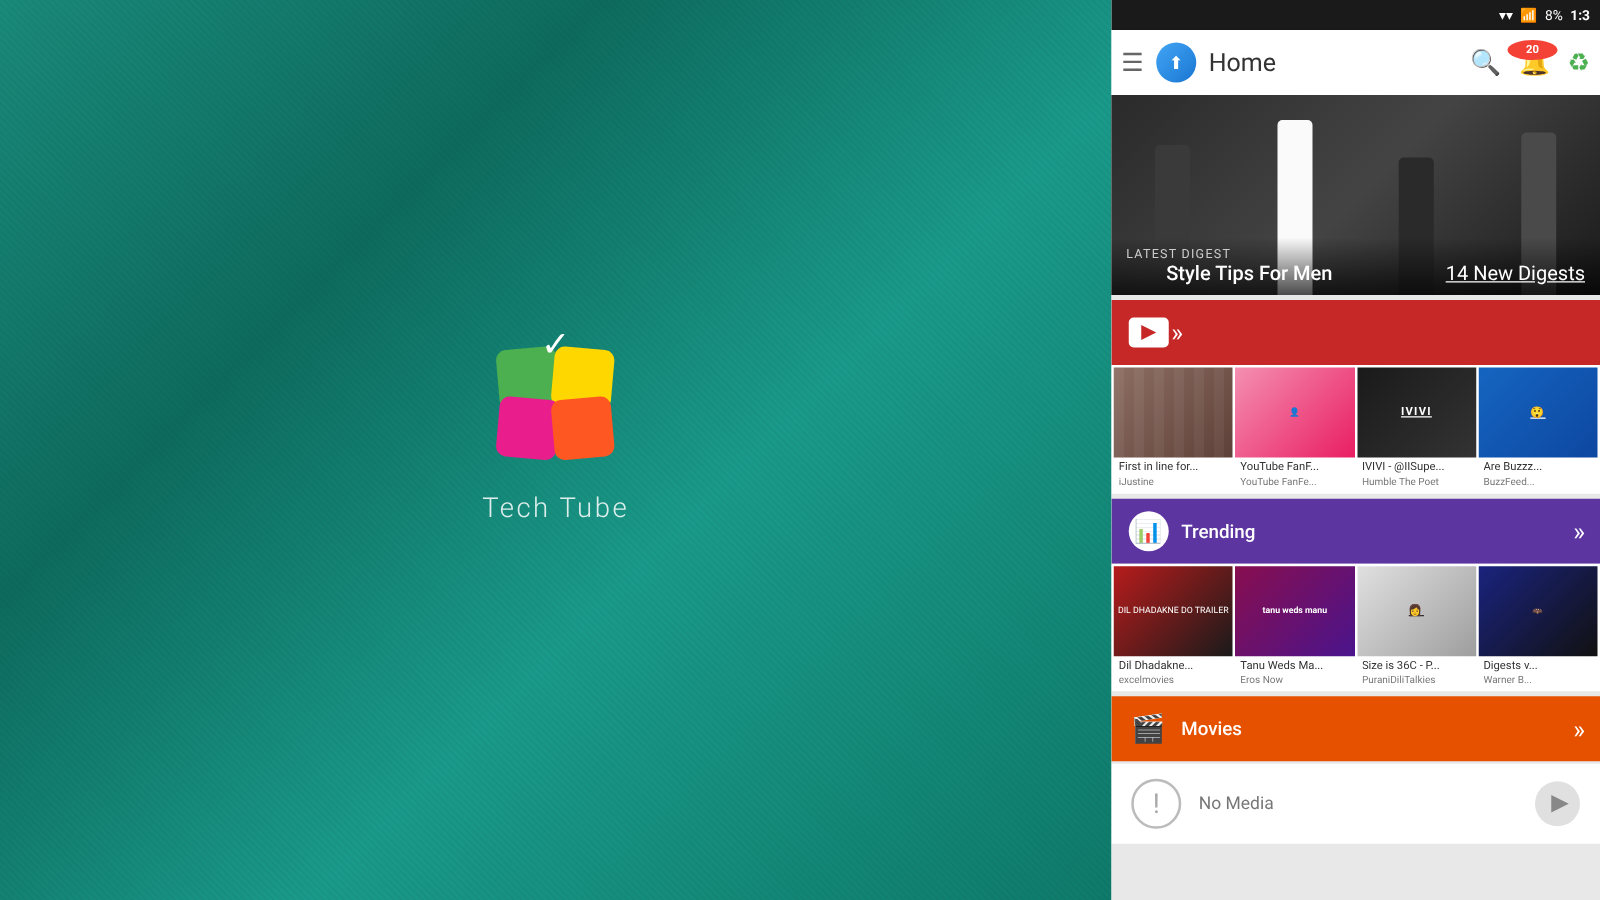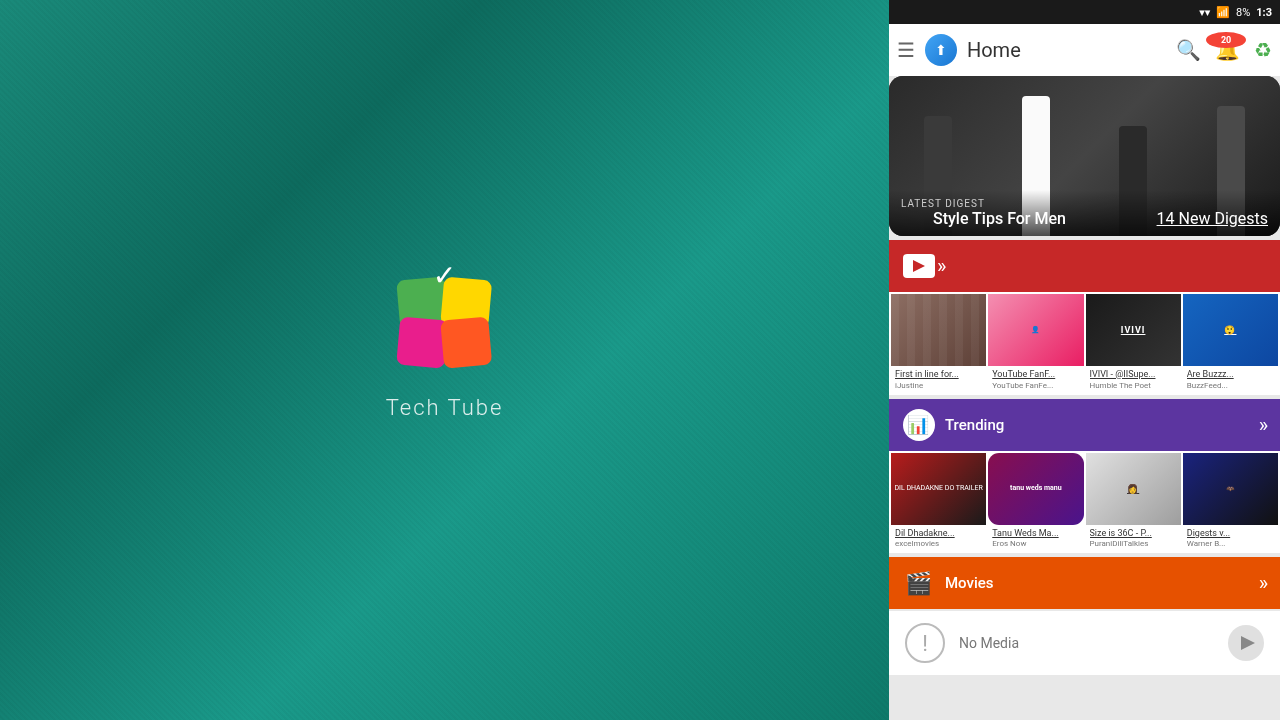--- a/index.html
+++ b/index.html
@@ -212,21 +212,20 @@
     .content-area::-webkit-scrollbar-thumb { background: #aaa; border-radius: 3px; }
 
     
     .featured-banner {
       width: 100%;
       height: 160px;
       position: relative;
       overflow: hidden;
       background: #222;
       flex-shrink: 0;
-      border-radius: 14px;
     }
 
     .fashion-figures {
       display: flex;
       width: 100%;
       height: 100%;
       background: linear-gradient(135deg, #2a2a2a 0%, #444 50%, #1a1a1a 100%);
       position: relative;
     }
 
@@ -406,21 +405,20 @@
     .thumb-img.buzzfeed {
       background: linear-gradient(135deg, #1565C0, #0D47A1);
     }
 
     
     .thumb-img.movie1 {
       background: linear-gradient(135deg, #b71c1c, #1a1a1a);
     }
     .thumb-img.movie2 {
       background: linear-gradient(135deg, #880E4F, #4A148C);
-      border-radius: 11px;
     }
     .thumb-img.movie3 {
       background: linear-gradient(135deg, #e0e0e0, #9e9e9e);
     }
     .thumb-img.movie4 {
       background: linear-gradient(135deg, #1a237e, #111);
     }
 
     .thumb-text-overlay {
       position: absolute;
@@ -475,21 +473,20 @@
       background: white;
     }
 
     .thumb-title {
       font-size: 9px;
       color: #333;
       white-space: nowrap;
       overflow: hidden;
       text-overflow: ellipsis;
       line-height: 1.3;
-      text-decoration: underline;
     }
 
     .thumb-channel {
       font-size: 8px;
       color: #777;
       white-space: nowrap;
       overflow: hidden;
       text-overflow: ellipsis;
     }
 

